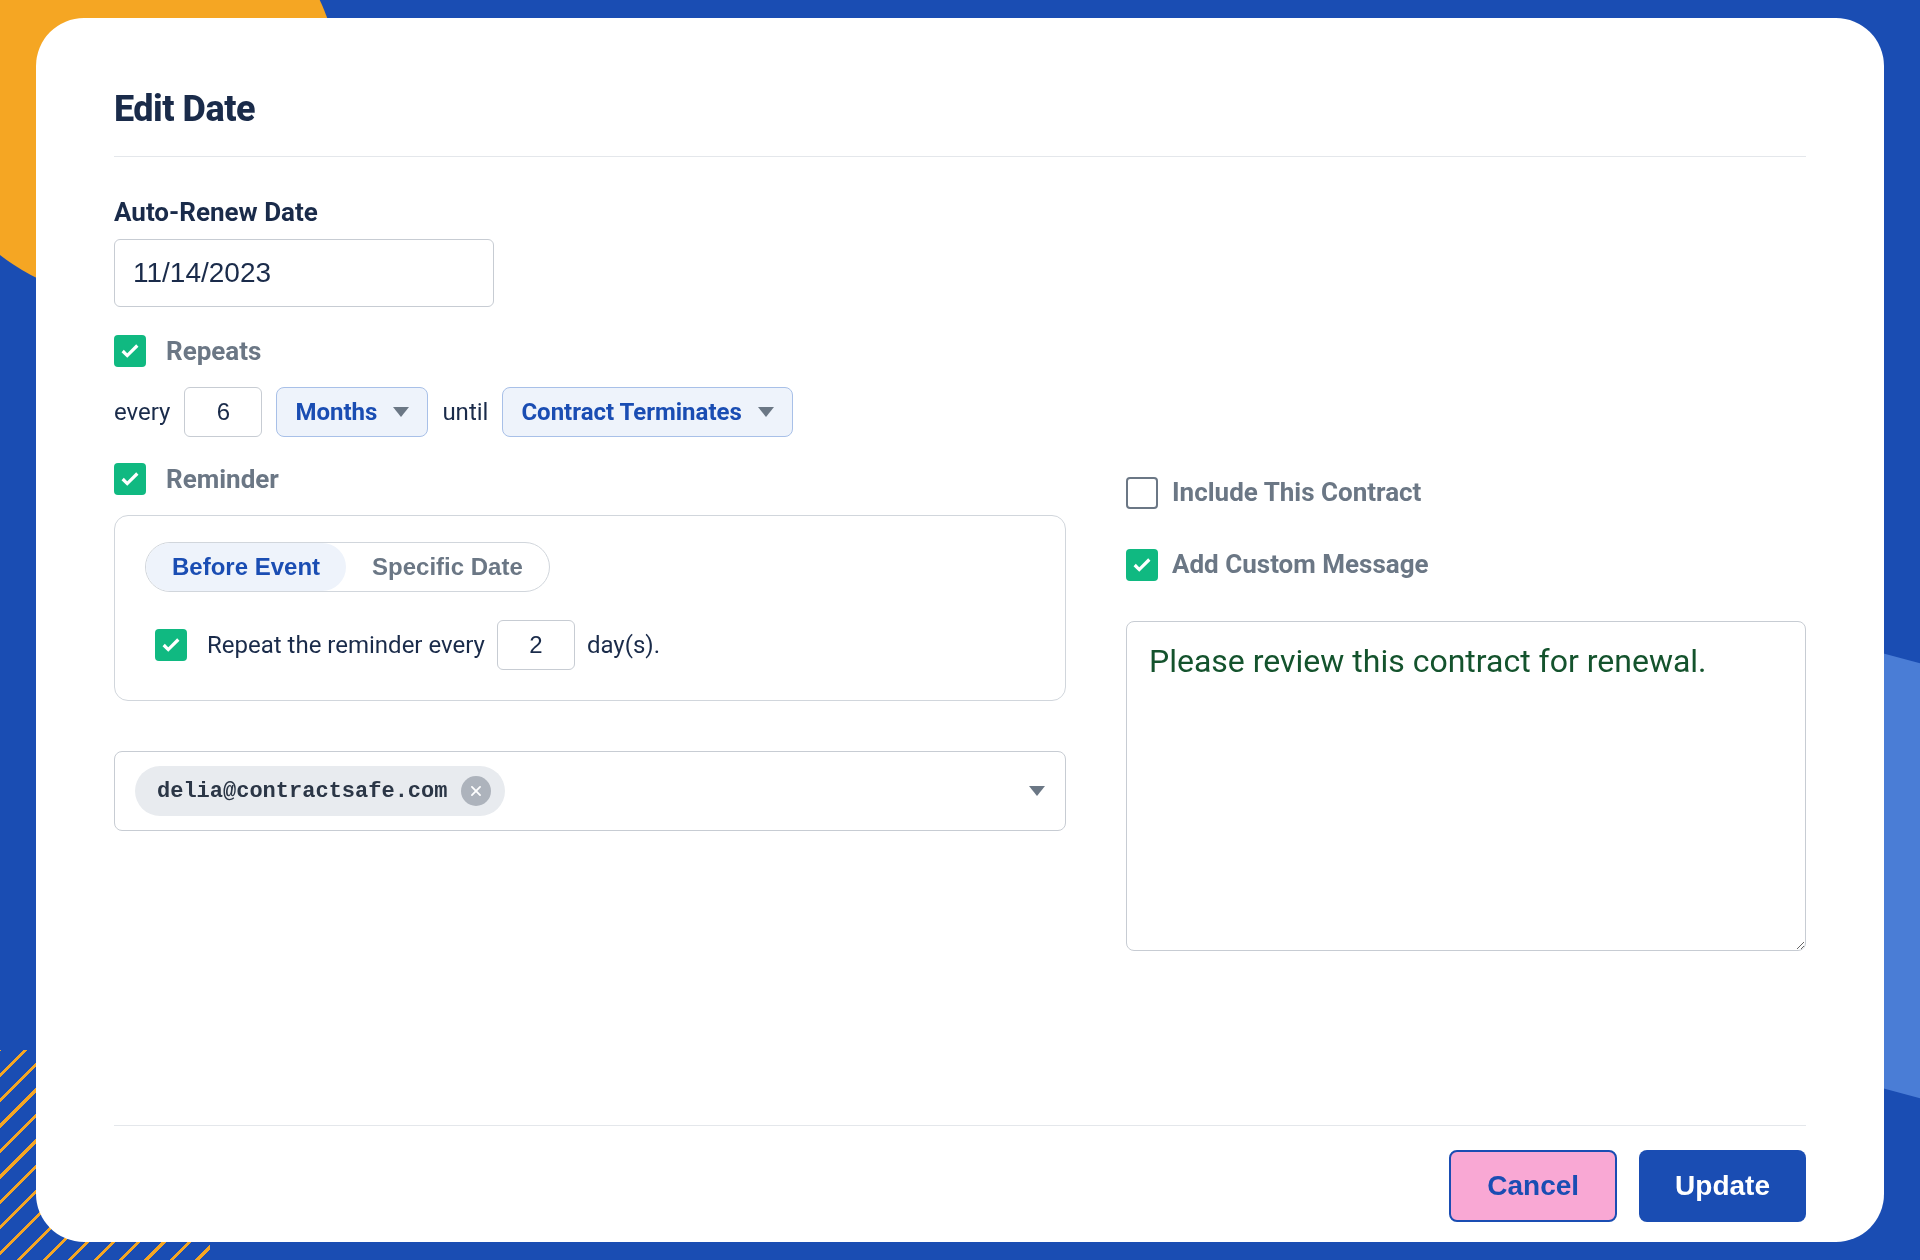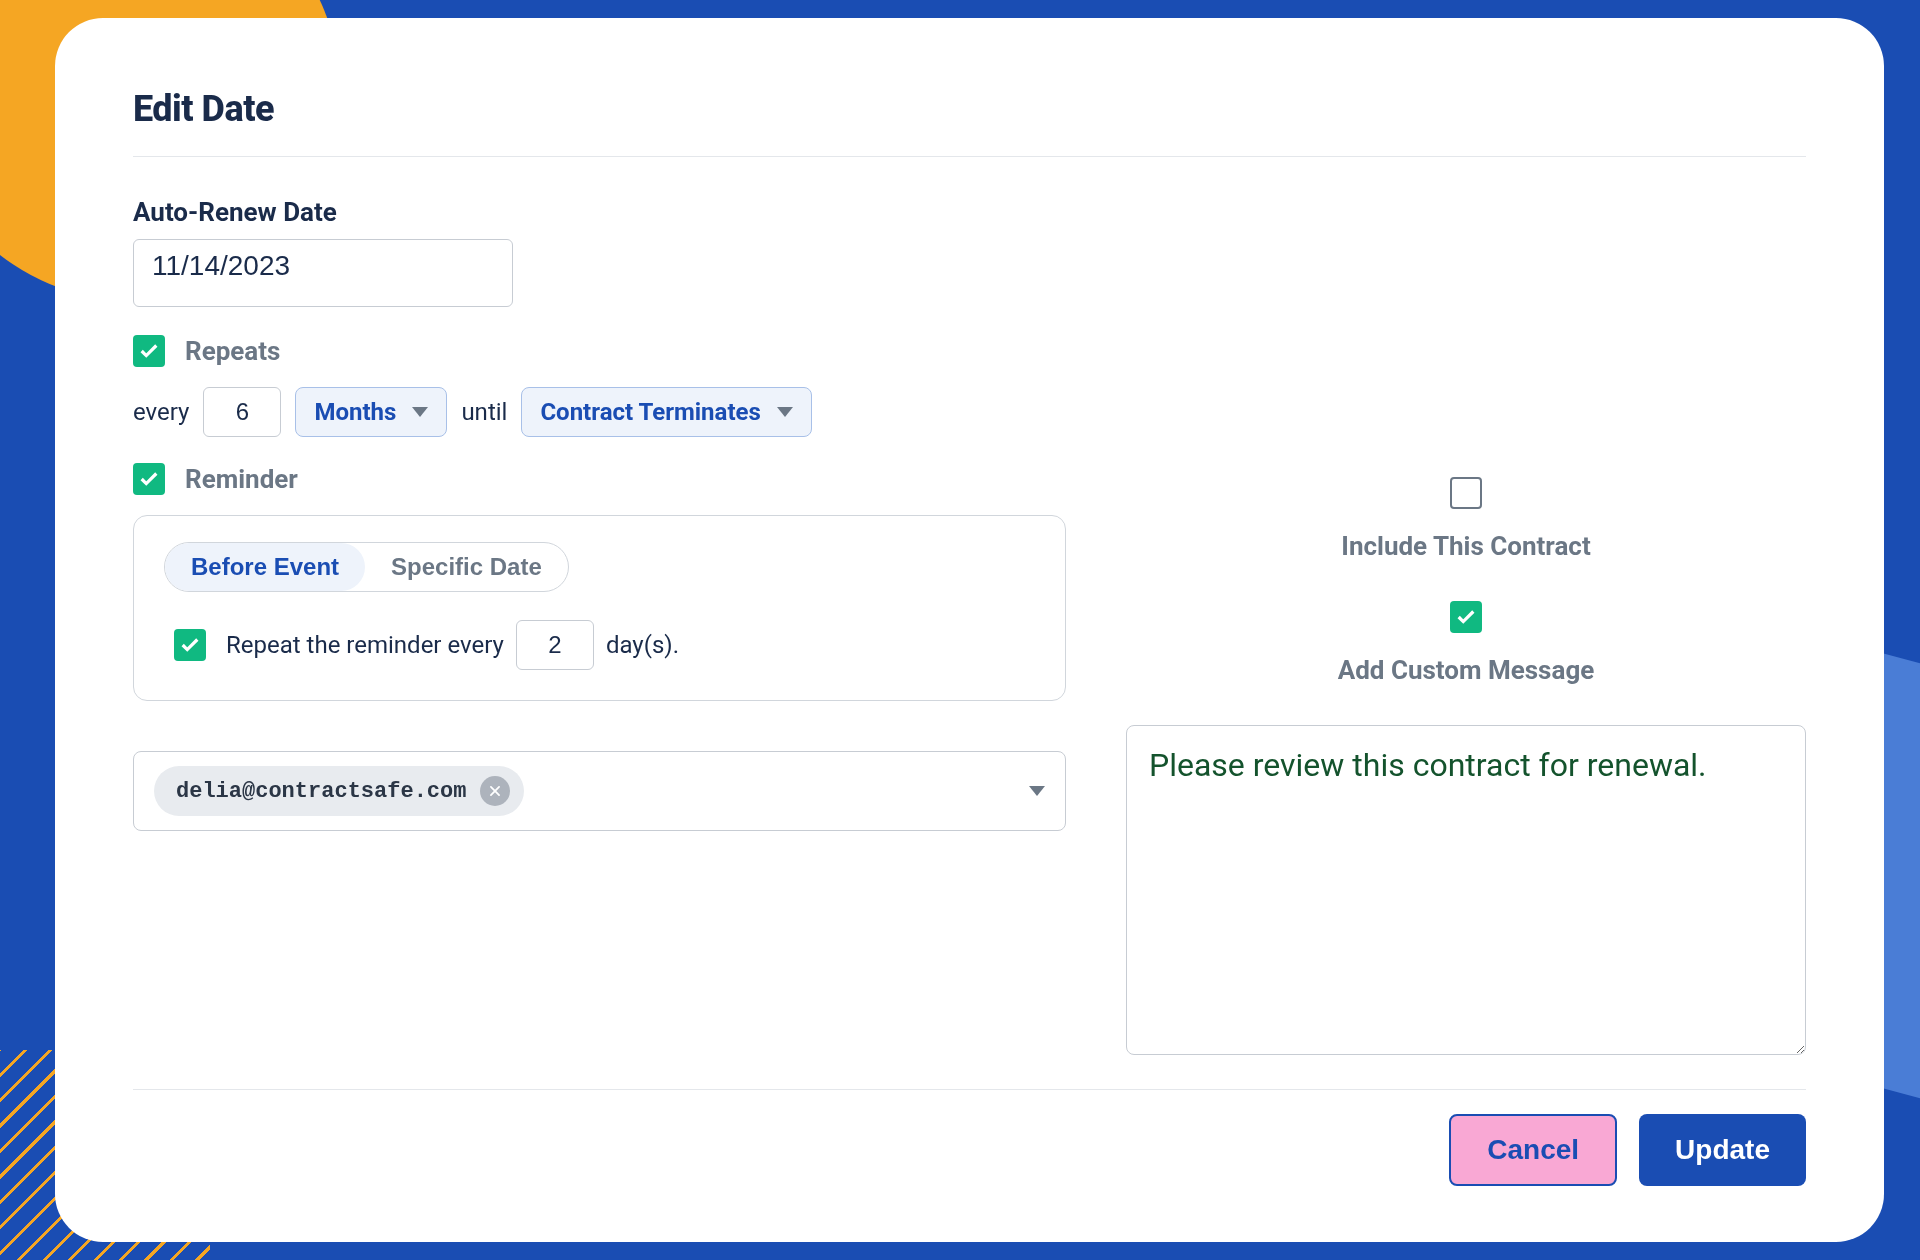--- a/index.html
+++ b/index.html
@@ -51,24 +51,23 @@
   
   .modal {
     position: absolute;
     top: 18px;
     left: 36px;
     right: 36px;
     bottom: 18px;
     background: #fff;
     border-radius: 48px;
     z-index: 10;
-    padding: 70px 78px 56px 78px;
+    padding: 70px 78px 20px 78px;
     display: flex;
     flex-direction: column;
-    margin-left: 19px;
   }
   .modal-title {
     font-size: 36px;
     font-weight: 800;
     color: #1a2b4a;
     letter-spacing: -0.5px;
     padding-bottom: 26px;
     border-bottom: 1px solid #e4e7eb;
   }
   .modal-body {
@@ -85,21 +84,21 @@
     font-size: 26px;
     font-weight: 700;
     color: #1a2b4a;
     margin-bottom: 12px;
     display: block;
   }
 
   
   .date-input {
     display: flex;
-    align-items: flex-start;
+    align-items: center;
     border: 1.5px solid #c7ccd3;
     border-radius: 6px;
     padding: 10px 18px;
     width: 380px;
     height: 68px;
     background: #fff;
     margin-bottom: 28px;
   }
   .date-input input {
     border: none;
@@ -270,21 +269,21 @@
     cursor:pointer;
   }
   .chip-remove svg { width:14px;height:14px;stroke:#fff;stroke-width:3;fill:none;stroke-linecap:round;}
   .recipients-box .caret {
     margin-left: auto;
     width:0;height:0;border-left:8px solid transparent;border-right:8px solid transparent;border-top:10px solid #6b7785;
   }
 
   
   .right-check {
-    display:flex;align-items:center;gap:22px;margin-bottom:40px;flex-direction:column;
+    display:flex;gap:14px;margin-bottom:40px;
   }
   .right-check .check-label { font-size:26px; }
   .textarea-box {
     width: 100%;
     min-height: 330px;
     border: 1.5px solid #c7ccd3;
     border-radius: 8px;
     padding: 20px 22px;
     font-size: 32px;
     color: #14532d;

